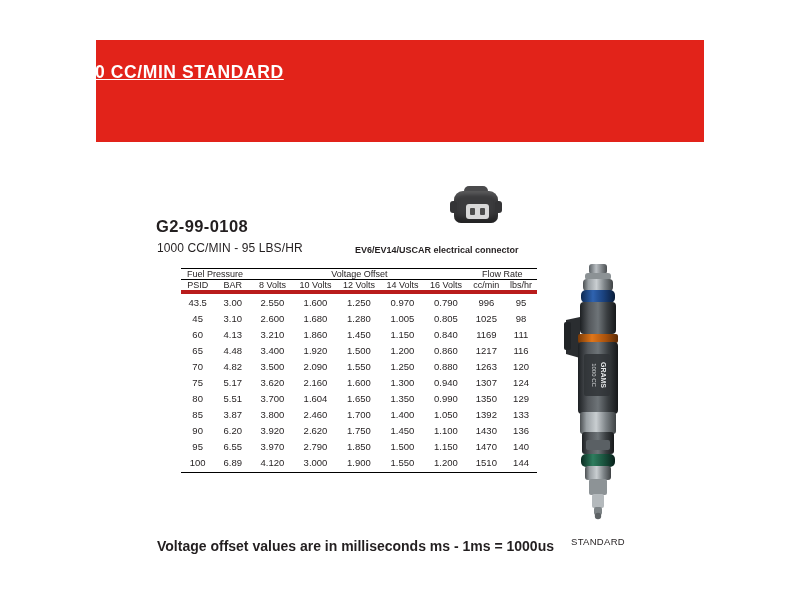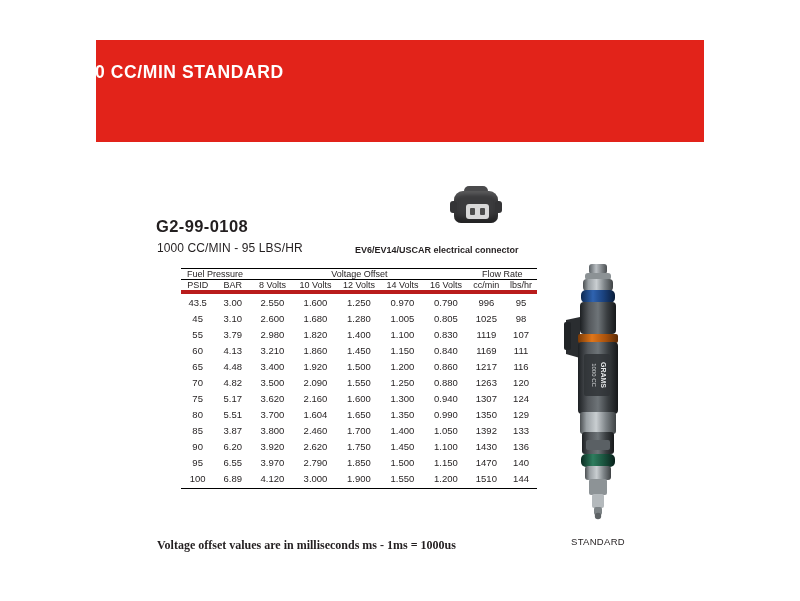--- a/index.html
+++ b/index.html
@@ -32,20 +32,21 @@
   }
   .banner-title {
     position: absolute;
     left: 64px;
     top: 62px;
     font-size: 17.5px;
     font-weight: bold;
     color: #ffffff;
     letter-spacing: 0.6px;
     font-family: "Liberation Sans", sans-serif;
+    text-decoration: underline;
   }
 
   
   .part-no {
     position: absolute;
     left: 156px;
     top: 217px;
     font-size: 16.5px;
     font-weight: bold;
     color: #231f20;
@@ -166,24 +167,23 @@
   col.c-v12  { width: 46px; }
   col.c-v14  { width: 46px; }
   col.c-v16  { width: 46px; }
   col.c-cc   { width: 40px; }
   col.c-lbs  { width: 34px; }
 
   .footnote {
     position: absolute;
     left: 157px;
     top: 538px;
-    font-size: 12px;
-    font-weight: bold;
-    color: #231f20;
-    font-family: Liberation Serif, serif;
+    font-size: 14px;
+    font-weight: bold;
+    color: #231f20;
   }
 
   
   .injector {
     position: absolute;
     left: 556px;
     top: 262px;
     width: 84px;
     height: 268px;
   }
@@ -270,31 +270,20 @@
           <td>3.10</td>
           <td>2.600</td>
           <td>1.680</td>
           <td>1.280</td>
           <td>1.005</td>
           <td>0.805</td>
           <td>1025</td>
           <td>98</td>
         </tr>
         <tr>
-          <td>55</td>
-          <td>3.79</td>
-          <td>2.980</td>
-          <td>1.820</td>
-          <td>1.400</td>
-          <td>1.100</td>
-          <td>0.830</td>
-          <td>1119</td>
-          <td>107</td>
-        </tr>
-        <tr>
           <td>60</td>
           <td>4.13</td>
           <td>3.210</td>
           <td>1.860</td>
           <td>1.450</td>
           <td>1.150</td>
           <td>0.840</td>
           <td>1169</td>
           <td>111</td>
         </tr>

